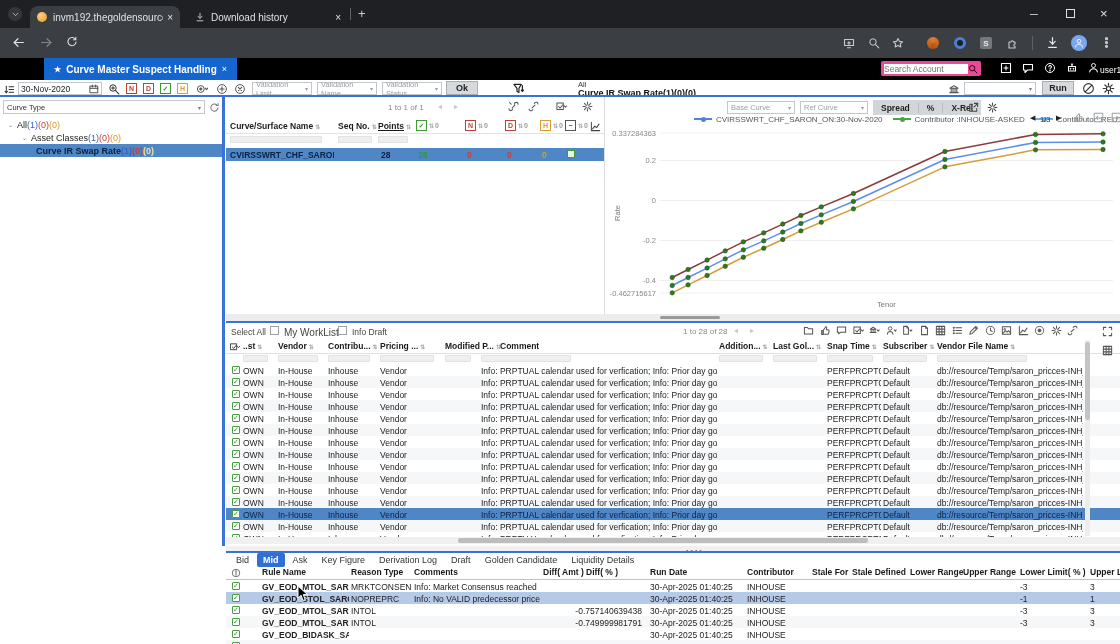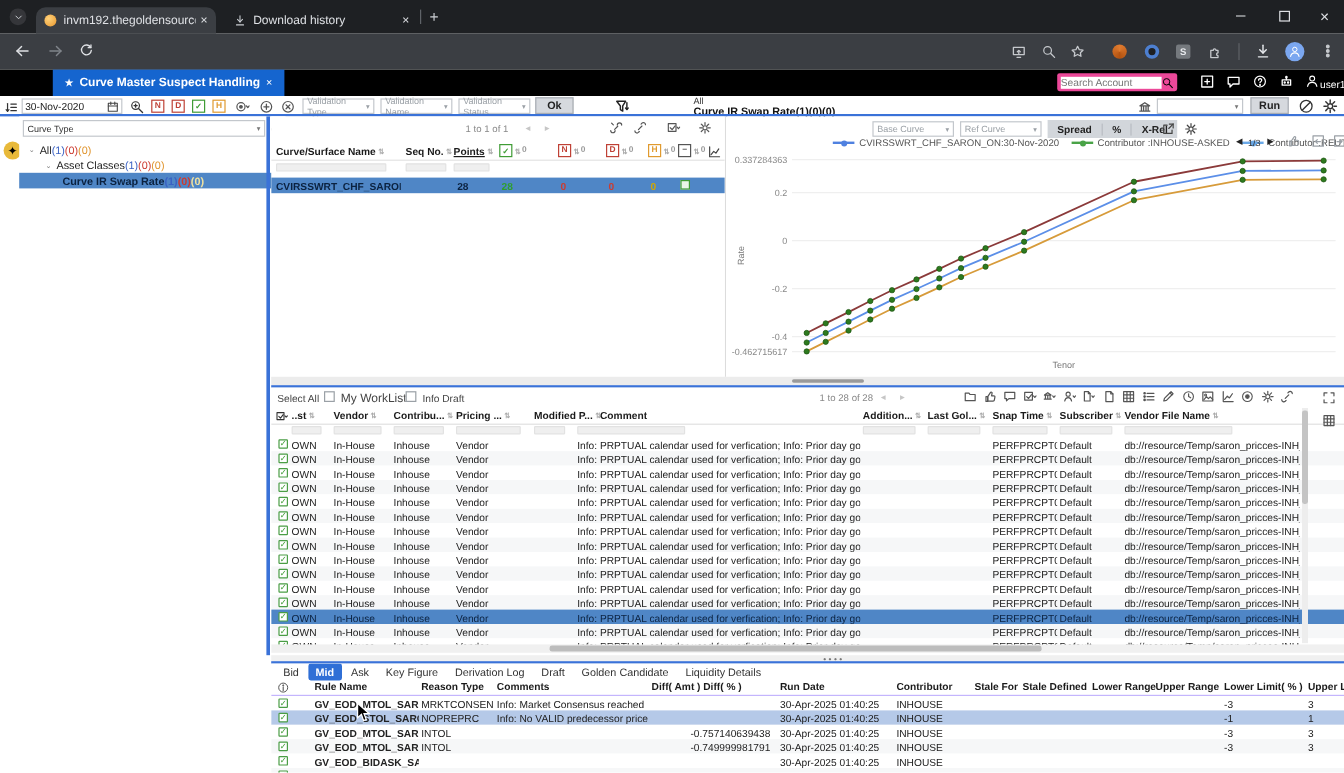--- a/index.html
+++ b/index.html
@@ -258,21 +258,21 @@
       <path d="M6 3.9v4.2M3.9 6h4.2" stroke="currentColor" fill="none" stroke-width="1.1" stroke-linecap="round" stroke-linejoin="round"></path>
     </svg>
   </span>
 <span class="a ic" style="left:234px;top:83px;color:#555">
     <svg width="12" height="12" viewBox="0 0 12 12">
       <circle cx="6" cy="6" r="4.4" stroke="currentColor" fill="none" stroke-width="1"></circle>
       <path d="M4.4 4.4l3.2 3.2M7.6 4.4L4.4 7.6" stroke="currentColor" fill="none" stroke-width="1.1" stroke-linecap="round" stroke-linejoin="round"></path>
     </svg>
   </span>
 <div class="a selbox" style="left:252px;top:82px;width:60px">
-    <span>Validation Type</span>
+    <span>Validation Limit</span>
     <span style="font-size:6px">▾</span>
   </div>
 <div class="a selbox" style="left:317px;top:82px;width:60px">
     <span>Validation Name</span>
     <span style="font-size:6px">▾</span>
   </div>
 <div class="a selbox" style="left:382px;top:82px;width:60px">
     <span>Validation Status</span>
     <span style="font-size:6px">▾</span>
   </div>
@@ -303,21 +303,21 @@
     </svg>
   </span>
 <span class="a ic" style="left:1102px;top:82px;color:#333">
     <svg width="13" height="13" viewBox="0 0 12 12">
       <circle cx="6" cy="6" r="1.9" stroke="currentColor" fill="none" stroke-width="1"></circle>
       <path d="M6 1.2v1.9M6 8.9v1.9M1.2 6h1.9M8.9 6h1.9M2.6 2.6l1.35 1.35M8.05 8.05l1.35 1.35M9.4 2.6L8.05 3.95M3.95 8.05L2.6 9.4" stroke="currentColor" fill="none" stroke-width="1.1" stroke-linecap="round" stroke-linejoin="round"></path>
     </svg>
   </span>
 <div class="a" style="left:0;top:95px;width:1120px;height:2px;background:#3a72d8"></div>
 
-<div class="a panel" style="left:16px;top:97px;width:222px;height:547px">
+<div class="a panel" style="left:0;top:97px;width:222px;height:547px">
   <div class="a selbox" style="left:3px;top:3px;width:202px;height:14px;color:#333">
     <span>Curve Type</span>
       <span style="font-size:6px;color:#777">▾</span>
   </div>
   <span class="a ic" style="left:209px;top:5px;color:#777">
       <svg width="11" height="11" viewBox="0 0 12 12">
         <path d="M9.8 6.3a3.9 3.9 0 1 1-1.2-3" stroke="currentColor" fill="none" stroke-width="1.1" stroke-linecap="round" stroke-linejoin="round"></path>
         <path d="M9.9 1.6v2.1H7.8" stroke="currentColor" fill="none" stroke-width="1.1" stroke-linecap="round" stroke-linejoin="round"></path>
       </svg>
     </span>

